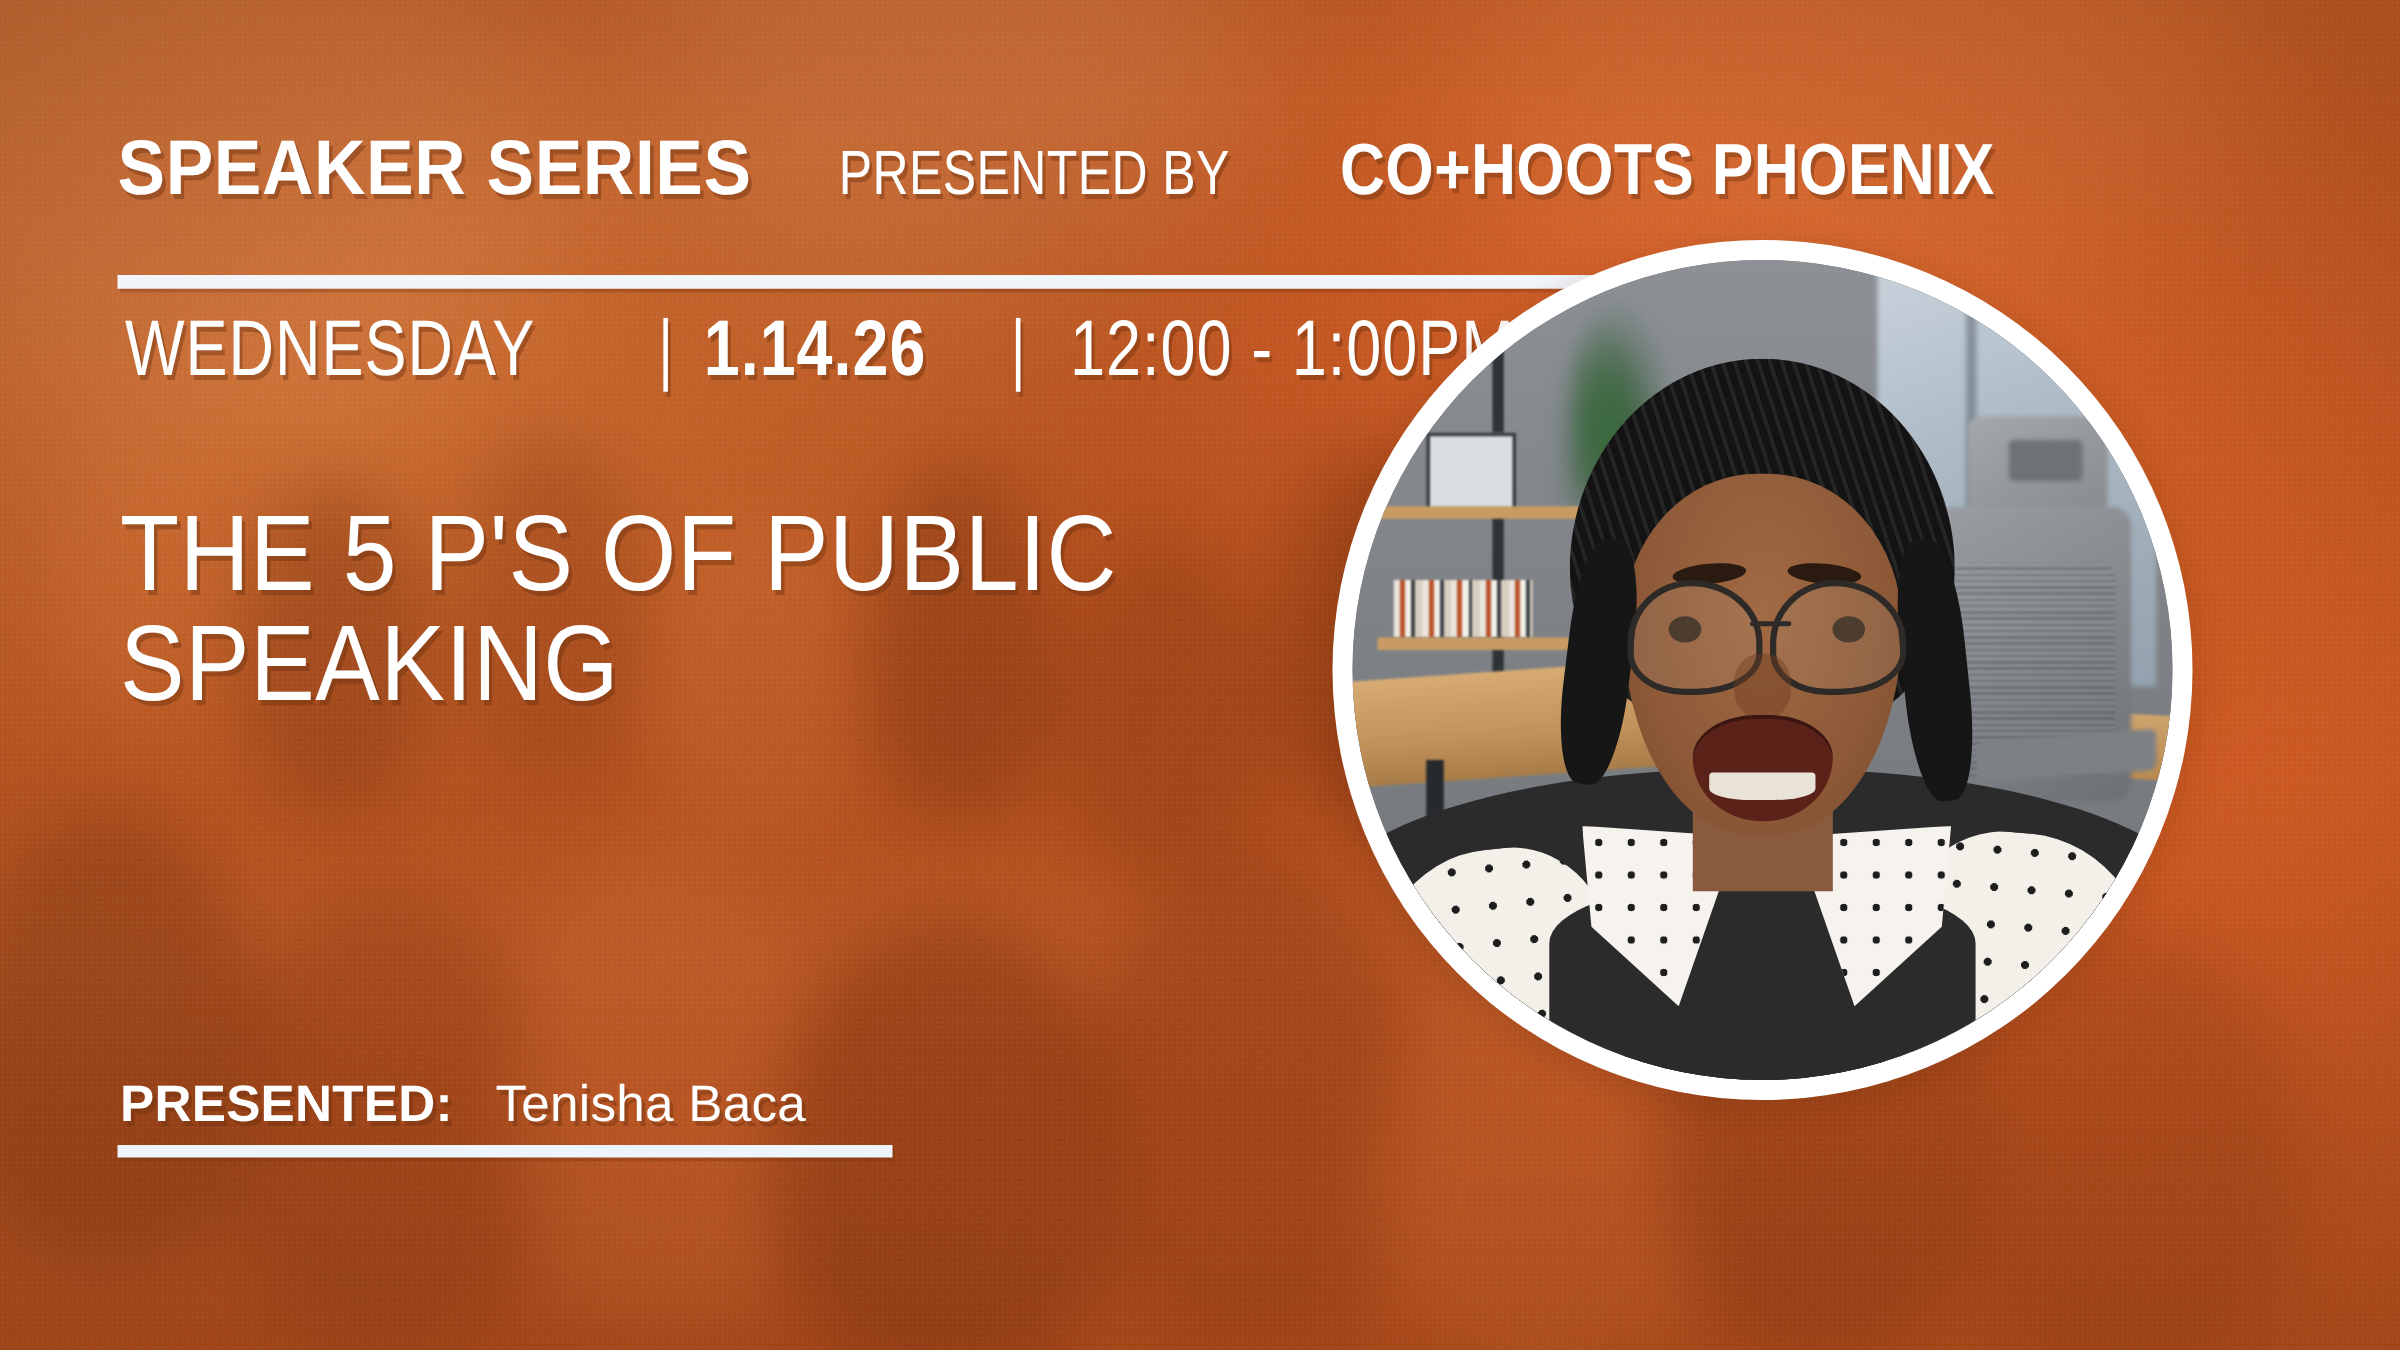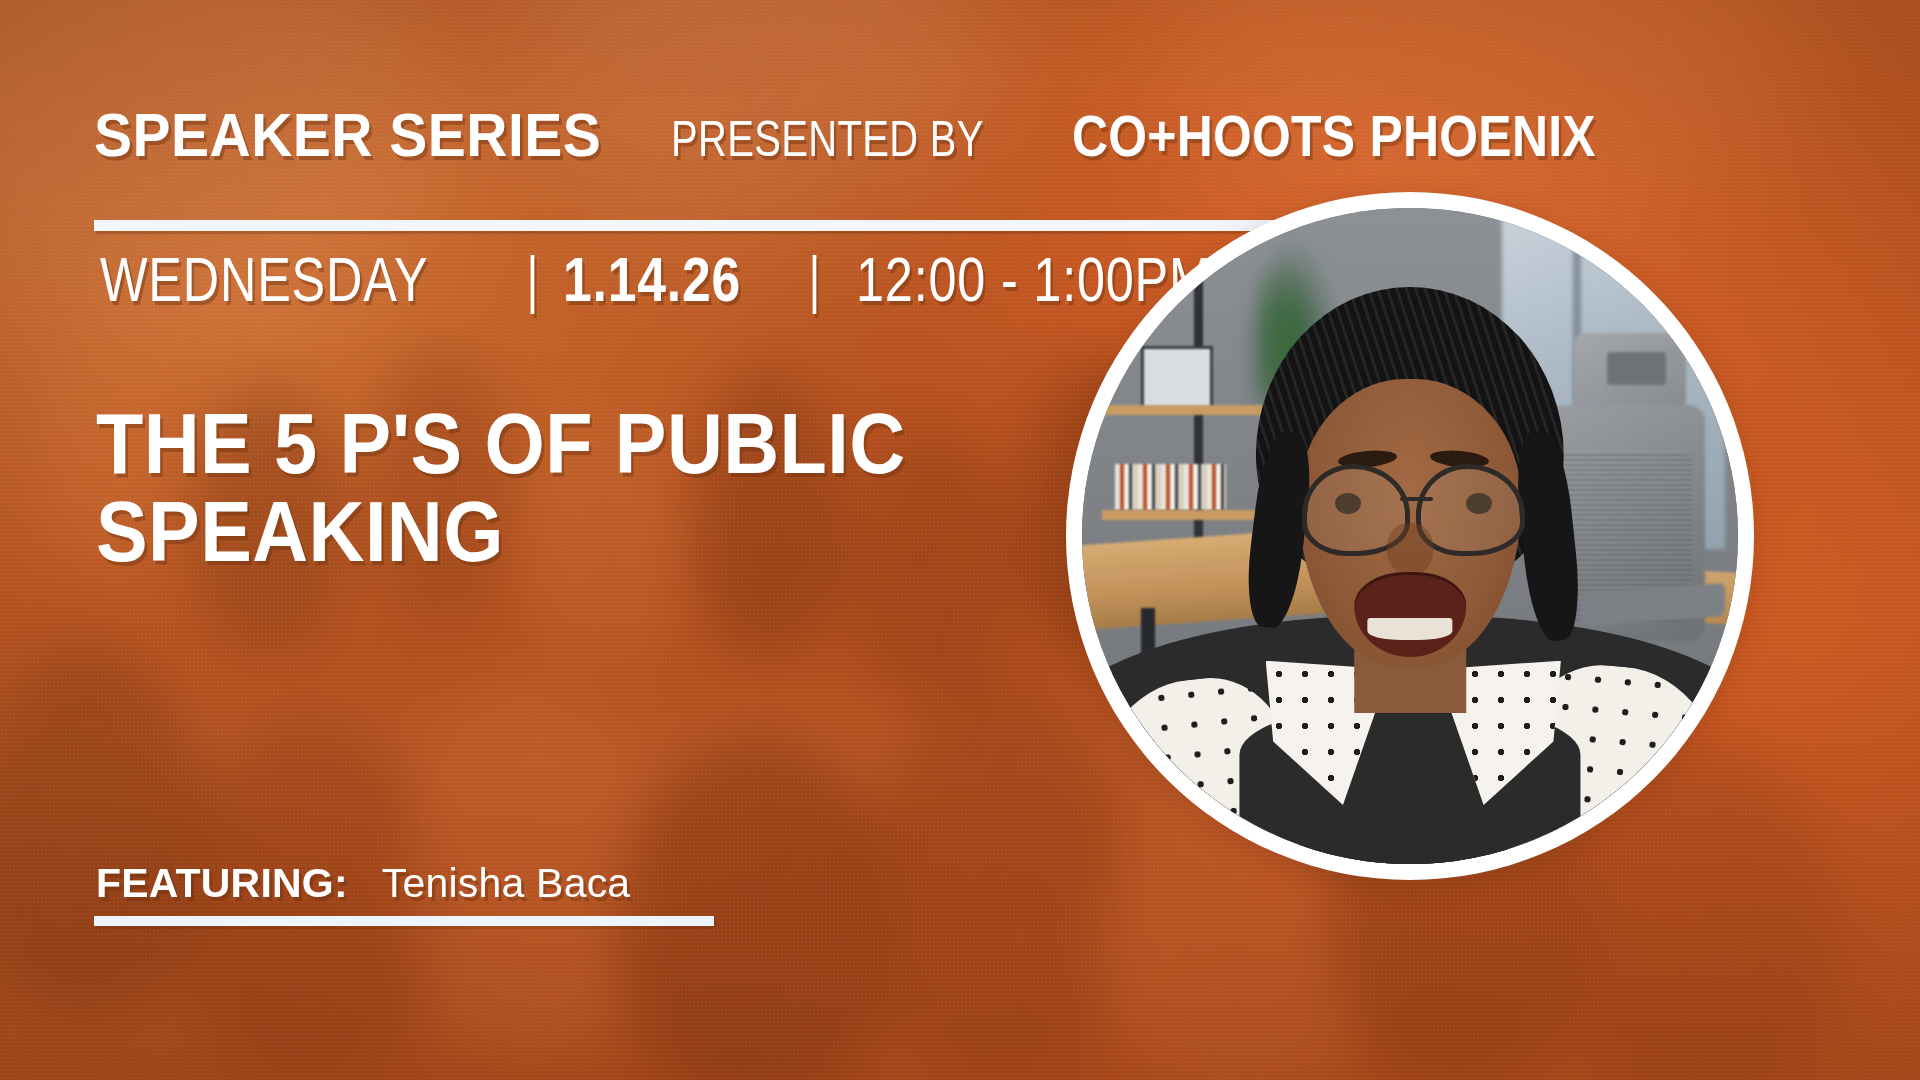--- a/index.html
+++ b/index.html
@@ -153,21 +153,21 @@
   }
   .sp-sm { width: 14px; display: inline-block; }
   .sp-md { width: 26px; display: inline-block; }
 
   
   .title {
     position: absolute;
     left: 96px;
     top: 400px;
     color: #ffffff;
-    font-weight: 700;
+    font-weight: 400;
     font-size: 86px;
     line-height: 1.02;
     letter-spacing: 0.5px;
   }
   .title div {
     transform: scaleX(0.90);
     transform-origin: left top;
   }
 
   
@@ -509,21 +509,21 @@
       <span class="sp-md"></span>
       <span class="dl-seg">12:00 - 1:00PM</span>
     </div>
 
     <div class="title txt-shadow">
       <div>THE 5 P'S OF PUBLIC</div>
       <div>SPEAKING</div>
     </div>
 
     <div class="featuring txt-shadow">
-      <span class="ft-label">FEATURING:</span>
+      <span class="ft-label">PRESENTED:</span>
       <span>&nbsp;</span>
       <span>Tenisha Baca</span>
     </div>
     <div class="rule-bottom"></div>
 
     <div class="photo-ring">
       <div class="photo">
         <span class="ph ph-wall"></span>
         <span class="ph ph-window"></span>
         <span class="ph ph-window-mull"></span>

